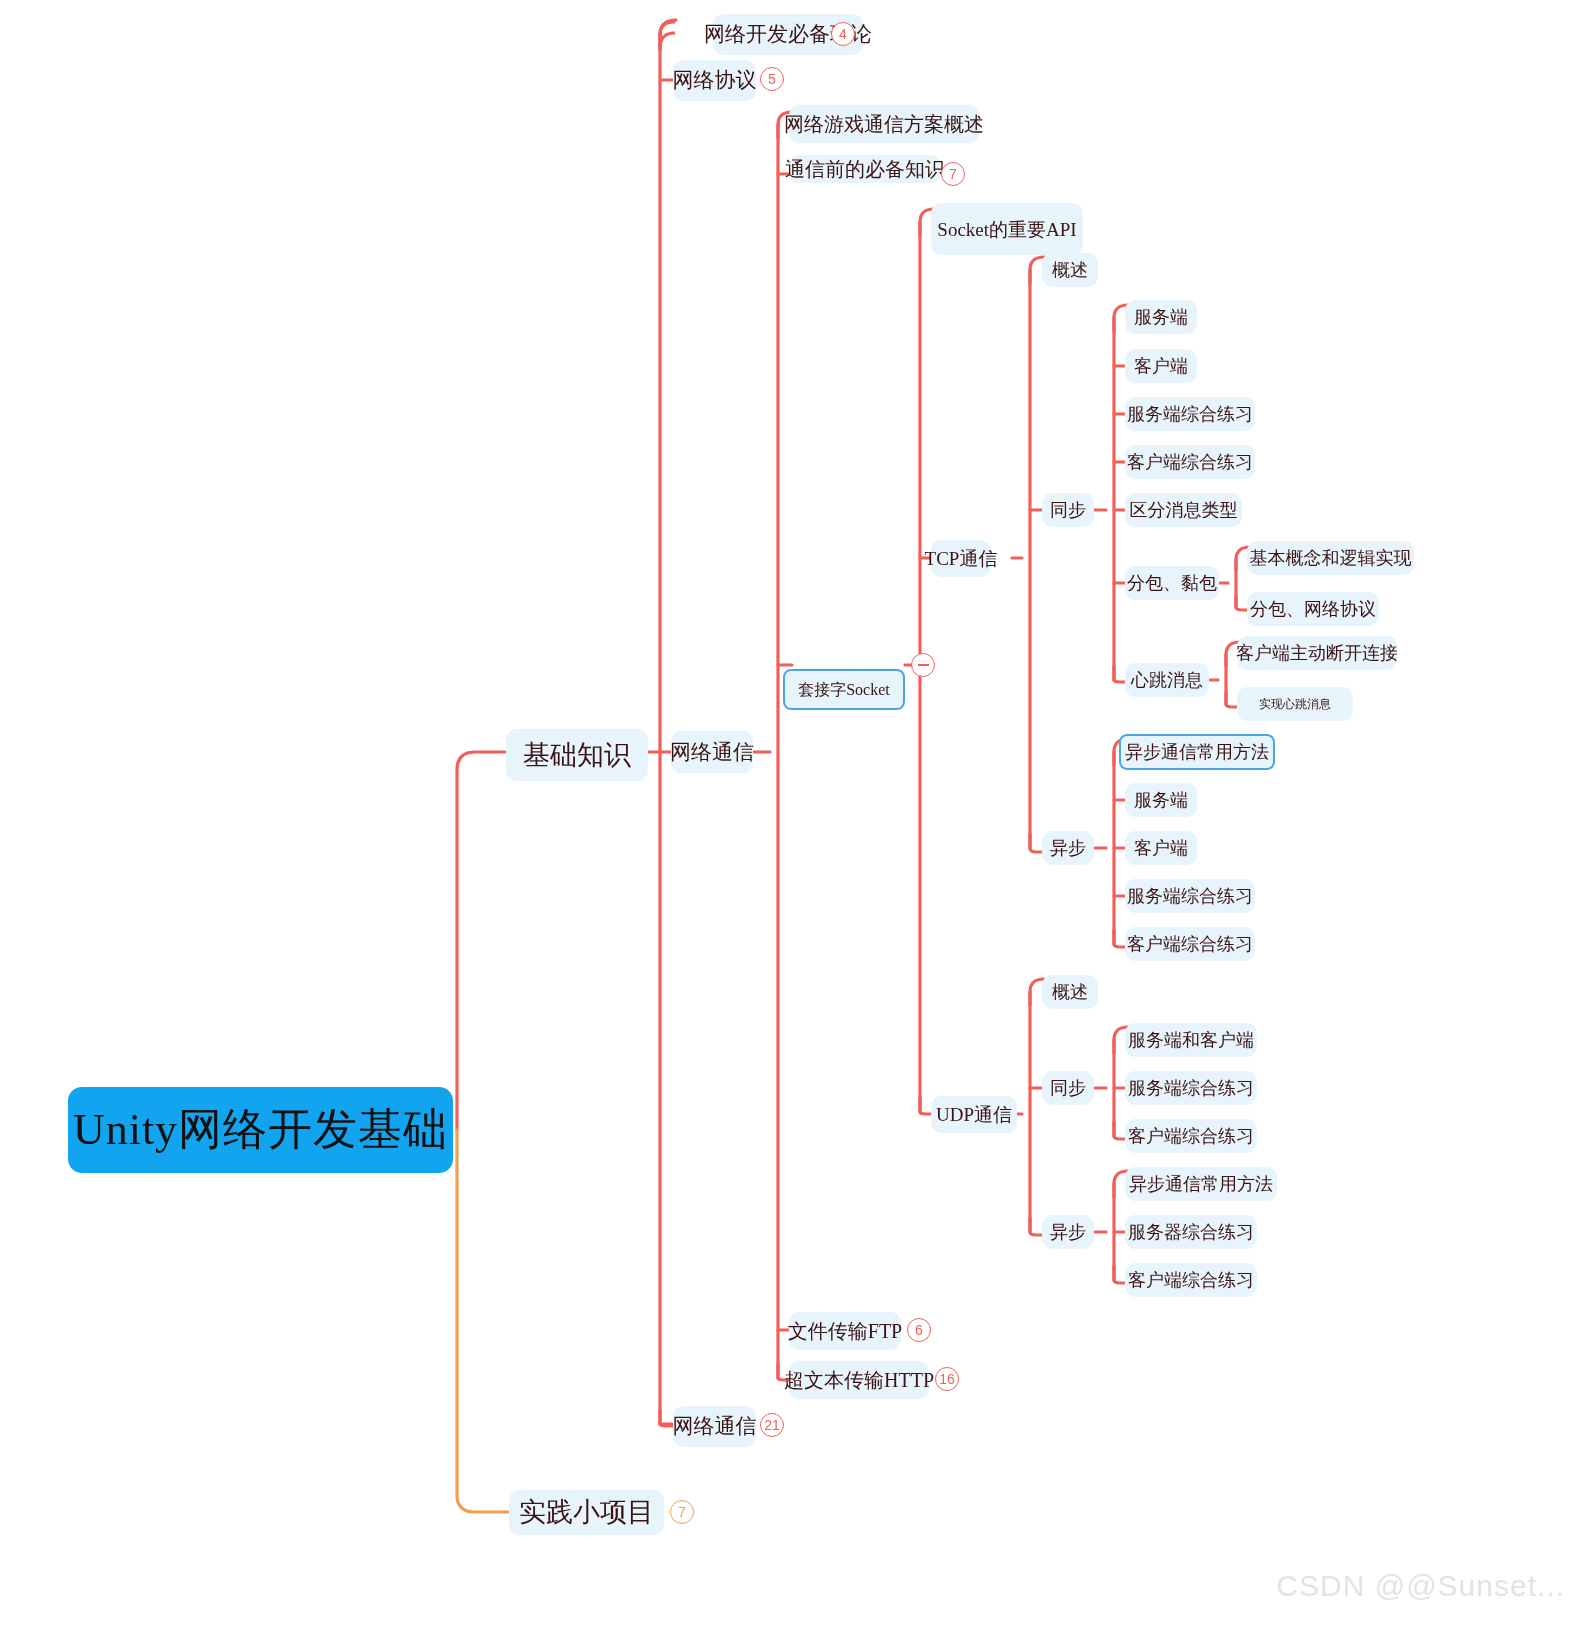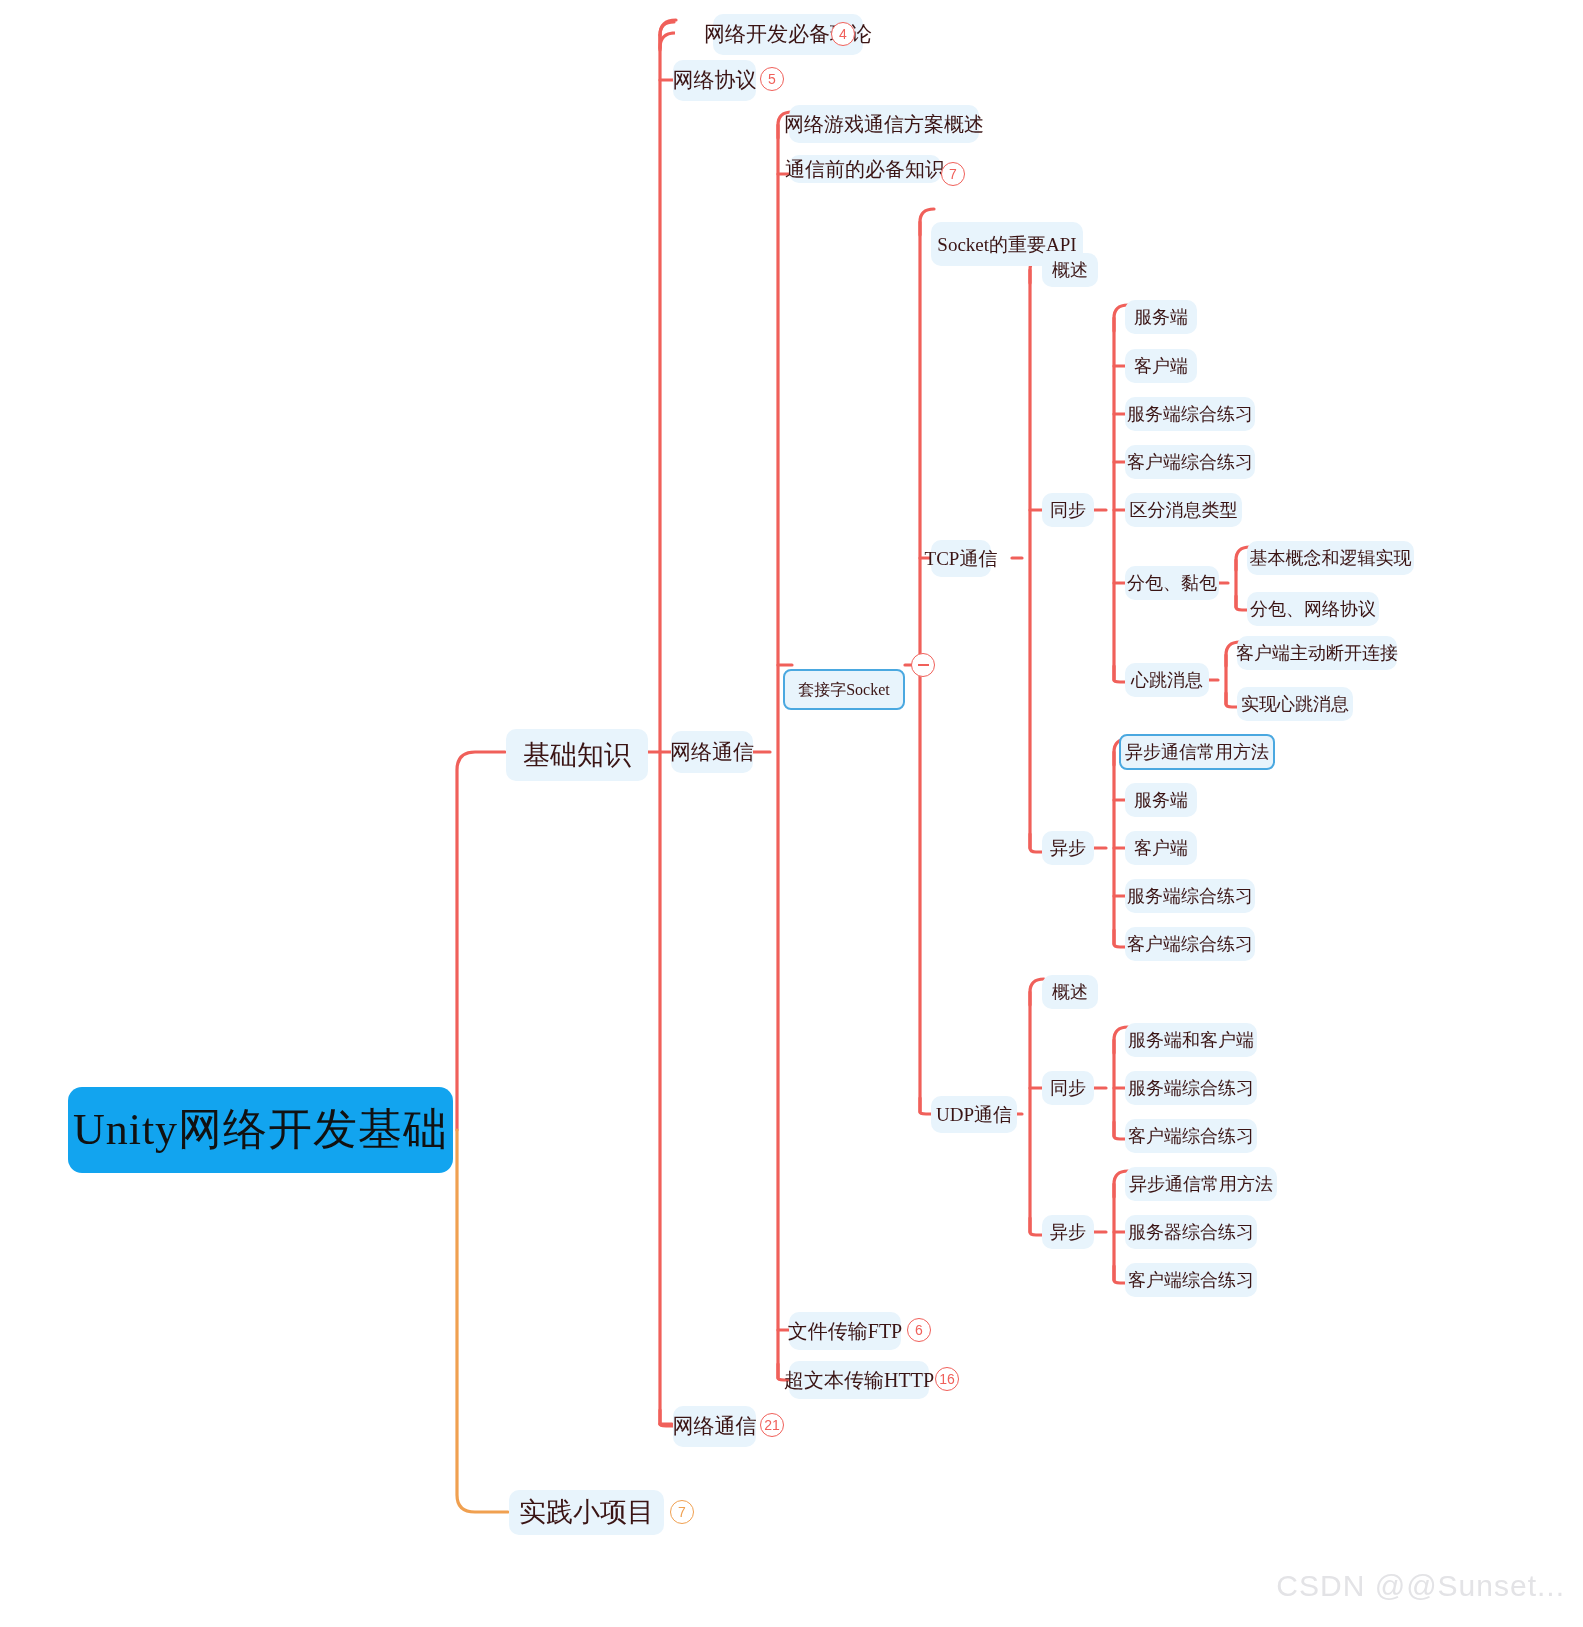--- a/index.html
+++ b/index.html
@@ -229,21 +229,21 @@
     <span>6</span>
   </div>
 
   <div class="node" style="left:789px;top:1361px;width:140px;height:38px;font-size:20px;">
     <span class="lbl">超文本传输HTTP</span>
   </div>
   <div class="badge" style="left:935px;top:1367px;">
     <span>16</span>
   </div>
 
-  <div class="node" style="left:931px;top:203px;width:152px;height:44px;font-size:19px;margin-top:19px;">
+  <div class="node" style="left:931px;top:203px;width:152px;height:52px;font-size:19px;">
     <span class="lbl">Socket的重要API</span>
   </div>
 
   <div class="node" style="left:931px;top:540px;width:60px;height:37px;font-size:19px;">
     <span class="lbl">TCP通信</span>
   </div>
 
   <div class="node" style="left:931px;top:1096px;width:86px;height:37px;font-size:19px;">
     <span class="lbl">UDP通信</span>
   </div>
@@ -282,21 +282,21 @@
 
   <div class="node" style="left:1247px;top:541px;width:167px;height:34px;font-size:18px;">
     <span class="lbl">基本概念和逻辑实现</span>
   </div>
   <div class="node" style="left:1247px;top:592px;width:132px;height:34px;font-size:18px;">
     <span class="lbl">分包、网络协议</span>
   </div>
   <div class="node" style="left:1237px;top:636px;width:160px;height:34px;font-size:18px;">
     <span class="lbl">客户端主动断开连接</span>
   </div>
-  <div class="node" style="left:1237px;top:687px;width:116px;height:34px;font-size:18px;">
+  <div class="node" style="left:1237px;top:687px;width:116px;height:34px;font-size:12px;">
     <span class="lbl">实现心跳消息</span>
   </div>
 
   <div class="node sel" style="left:1119px;top:734px;width:156px;height:36px;font-size:18px;">
     <span class="lbl">异步通信常用方法</span>
   </div>
   <div class="node" style="left:1125px;top:783px;width:72px;height:34px;font-size:18px;">
     <span class="lbl">服务端</span>
   </div>
   <div class="node" style="left:1125px;top:831px;width:72px;height:34px;font-size:18px;">

